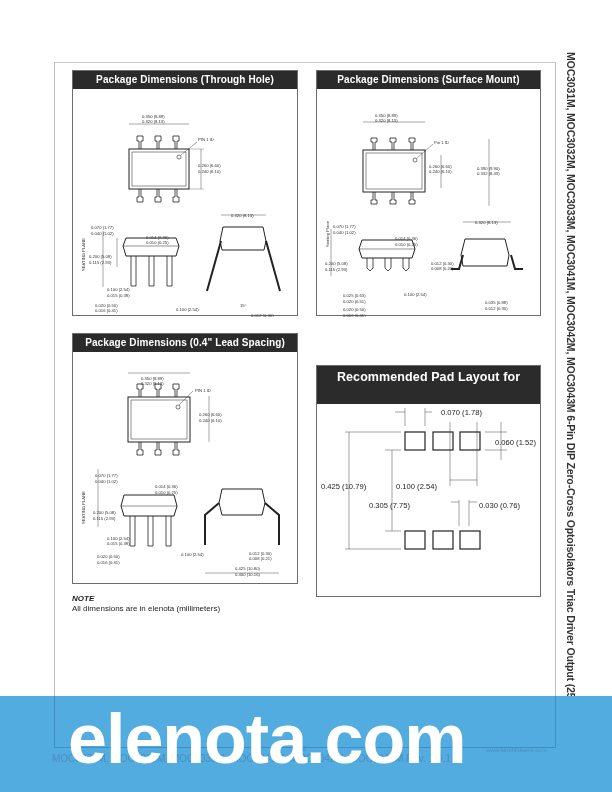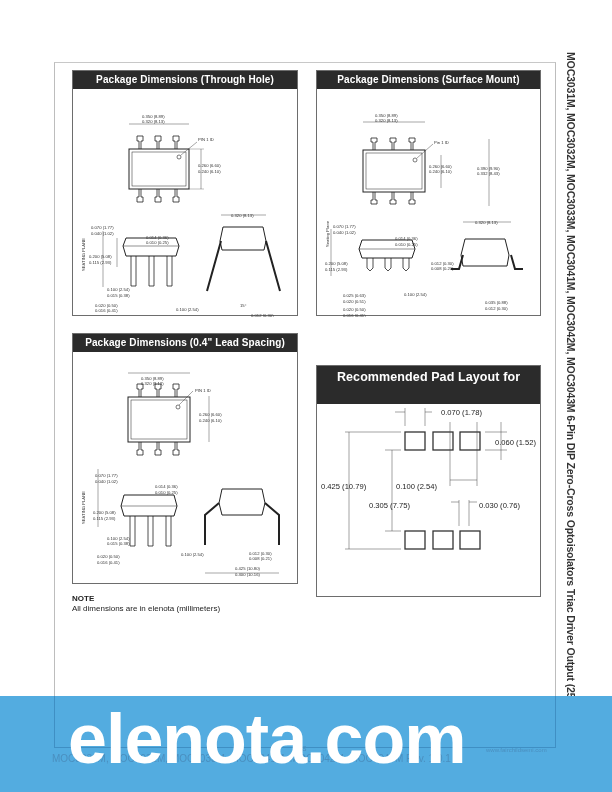--- a/index.html
+++ b/index.html
@@ -5,21 +5,21 @@
   html,body{margin:0;padding:0;}
   body{width:612px;height:792px;position:relative;background:#fff;overflow:hidden;font-family:"Liberation Sans",sans-serif;color:#222;}
   .frame{position:absolute;left:54px;top:62px;width:502px;height:700px;border:1px solid #bdbdbd;border-top:1px solid #c8c8c8;box-sizing:border-box;}
   .panel{position:absolute;border:1px solid #6d6d6d;box-sizing:border-box;background:#fff;}
   .panel .hdr{background:#2b2b2b;color:#fff;font-weight:bold;font-size:10px;text-align:center;line-height:18px;height:18px;white-space:nowrap;letter-spacing:0.1px;}
   .panel .hdr2{height:38px;line-height:15px;padding-top:4px;box-sizing:border-box;font-size:12.5px;}
   .panel svg{position:absolute;left:0;top:0;}
   .dim{font-family:"Liberation Sans",sans-serif;font-size:4.2px;fill:#333;}
   .dimL{font-family:"Liberation Sans",sans-serif;font-size:7.6px;fill:#222;}
   .note{position:absolute;left:72px;top:594px;font-size:8px;line-height:10px;color:#222;}
-  .note b{font-size:8px;}
+  .note b{font-size:8px;font-style:italic;}
   .sidebar{position:absolute;left:563px;top:52px;width:14px;height:690px;}
   .sidebar span{position:absolute;left:0;top:0;transform-origin:0 0;transform:translate(14px,0) rotate(90deg);white-space:nowrap;font-weight:bold;font-size:10.6px;color:#333;letter-spacing:-0.2px;}
   .banner{position:absolute;left:0;top:696px;width:612px;height:96px;background:#53ace0;}
   .footer-left{position:absolute;left:52px;top:753px;font-size:10px;color:#4a8fbf;}
   .footer-mid{position:absolute;left:302px;top:744px;font-size:8px;color:#4a8fbf;}
   .footer-right{position:absolute;left:486px;top:747px;font-size:6px;color:#4a8fbf;}
   .watermark{position:absolute;left:68px;top:696px;font-size:70px;color:#fff;line-height:86px;letter-spacing:-1px;font-weight:bold;}
   .frame-lower{position:absolute;left:54px;top:696px;width:502px;height:52px;border:1px solid #3f8fc4;border-top:none;box-sizing:border-box;}
 </style>
 </head>

